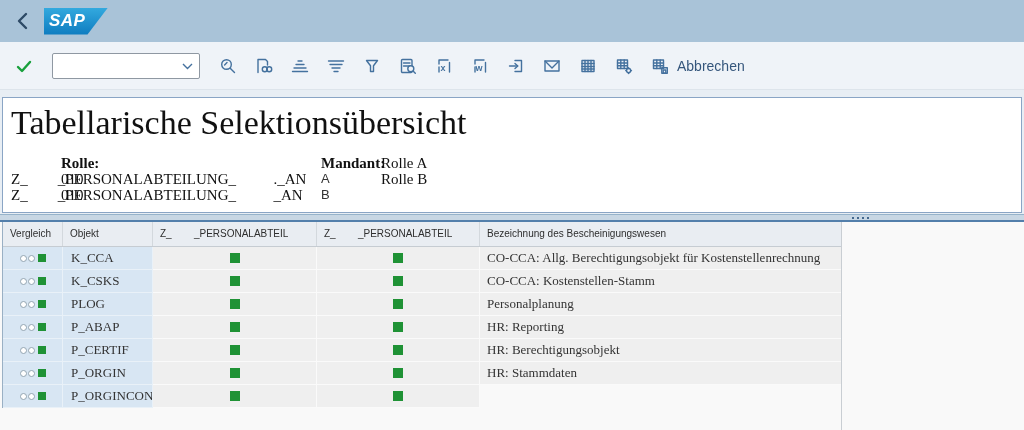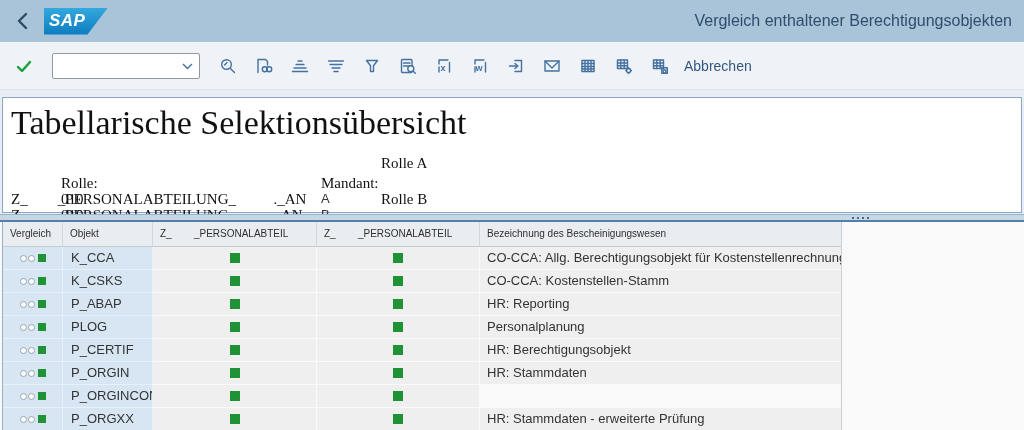--- a/index.html
+++ b/index.html
@@ -20,46 +20,46 @@
     border-bottom:1px solid #dde4eb;display:flex;align-items:center;}
   .tico{width:18px;height:18px;display:flex;align-items:center;justify-content:center;cursor:pointer;flex:none;}
   .tico svg{stroke:#44719e;fill:none;stroke-width:1.4;stroke-linecap:round;stroke-linejoin:round;}
   .tico svg text{fill:#44719e;stroke:none;font-family:"Liberation Sans",sans-serif;font-weight:bold;}
   .check-btn{margin-left:15px;margin-right:0;}
   .combo{position:relative;margin-left:19px;width:148px;height:26px;background:#fff;
     border:1px solid #8f98a2;border-radius:2px;display:flex;align-items:center;}
   .combo input{border:none;outline:none;width:118px;height:22px;margin-left:4px;font-size:13px;background:transparent;}
   .combo .chev{position:absolute;right:6px;top:9px;}
   .tb-icons{display:flex;align-items:center;gap:18px;margin-left:19px;}
-  .cancel-label{margin-left:15px;font-size:14px;color:#35567c;cursor:pointer;}
+  .cancel-label{margin-left:8px;font-size:14px;color:#35567c;cursor:pointer;}
 
   
   .panel{position:absolute;left:2px;top:97px;width:1020px;height:116px;background:#fff;
     border:1px solid #8aa5c5;font-family:"Liberation Serif", serif;color:#111;}
   .panel-heading{margin:6px 0 0 8px;font-size:34px;font-weight:normal;}
   .sel-table{margin:13px 0 0 8px;display:grid;grid-template-columns:50px 260px 60px auto;
     font-size:15px;line-height:16px;}
-  .sel-table .b{font-weight:normal;margin-top:20px;}
+  .sel-table .b{font-weight:bold;}
   .sel-table .pre{white-space:pre;}
   .sys-val{font-family:"Liberation Sans",sans-serif;font-size:13px;color:#333;}
 
   
   .splitter{position:absolute;left:0;top:214px;width:1024px;height:8px;background:#c8d7e4;
     border-top:1px solid #96b3ca;border-bottom:1px solid #96b3ca;cursor:row-resize;}
   .splitter .dots{position:absolute;left:852px;top:2px;display:flex;gap:3px;}
   .splitter .dots i{width:2px;height:2px;background:#44688e;display:block;}
 
   
   .grid-area{position:absolute;left:0;top:220px;width:1024px;height:210px;border-top:2px solid #537fab;background:#f9f9f9;}
   .alv{position:absolute;left:2px;top:0;width:839px;border-left:1px solid #9ab0c4;}
   .alv-header{display:grid;grid-template-columns:60px 90px 164px 163px 362px;height:25px;
     background:#e9edf2;border-bottom:1px solid #c6ccd2;}
   .alv-header .hc{font-size:10px;color:#2e2e2e;line-height:24px;padding-left:7px;
     border-right:1px solid #d3d8dd;white-space:pre;overflow:hidden;cursor:pointer;}
-  .alv-row{display:grid;grid-template-columns:60px 90px 164px 163px 362px;height:23px;cursor:pointer;}
+  .alv-row{display:grid;grid-template-columns:60px 90px 164px 163px 362px;height:23px;cursor:pointer;font-family:Liberation Serif, serif;}
   .cell{font-size:13px;color:#333;line-height:22px;overflow:hidden;white-space:nowrap;}
   .c-blue{background:#d8e6f3;border-bottom:1px solid #e9f1f8;border-right:1px solid #e9f1f8;}
   .c-gray{background:#efefef;border-bottom:1px solid #fafafa;border-right:1px solid #fafafa;}
   .c-cmp{display:flex;align-items:center;justify-content:center;gap:1px;}
   .c-obj{padding-left:8px;}
   .c-desc{padding-left:7px;}
   .c-sq{display:flex;align-items:center;justify-content:center;}
   .sq{width:10px;height:10px;background:#1f9235;display:block;}
   .cmp-circle{width:7px;height:7px;border:1px solid #93a5b2;border-radius:50%;background:#fff;display:block;}
   .cmp-sq{width:8px;height:8px;background:#1f9235;display:block;margin-left:2px;}
@@ -70,21 +70,20 @@
 
 <div class="topbar">
   <div class="back-btn">
     <svg width="16" height="20" viewBox="0 0 16 20">
       <polyline points="11,3 4,10 11,17" stroke="#2e4a66" stroke-width="2.4" fill="none" stroke-linecap="round" stroke-linejoin="round"></polyline>
     </svg>
   </div>
   <div class="sap-logo">
     <span>SAP</span>
   </div>
-  <div class="topbar-title">Vergleich enthaltener Berechtigungsobjekten</div>
 </div>
 
 <div class="toolbar">
   <div class="tico check-btn">
     <svg width="18" height="18" viewBox="0 0 18 18">
         <path d="M3 10 l4 4 8 -9" stroke="#18a03c" stroke-width="2.4"></path>
       </svg>
   </div>
 
   <div class="combo">
@@ -277,52 +276,52 @@
           </div>
     <div class="cell c-gray c-desc desc">CO-CCA: Kostenstellen-Stamm</div>
   </div>
 
   <div class="alv-row">
     <div class="cell c-blue c-cmp">
       <i class="cmp-circle"></i>
             <i class="cmp-circle"></i>
             <i class="cmp-sq"></i>
     </div>
+    <div class="cell c-blue c-obj obj">PLOG</div>
+    <div class="cell c-gray c-sq">
+            <i class="sq"></i>
+          </div>
+    <div class="cell c-gray c-sq">
+            <i class="sq"></i>
+          </div>
+    <div class="cell c-gray c-desc desc">Personalplanung</div>
+  </div>
+
+  <div class="alv-row">
+    <div class="cell c-blue c-cmp">
+      <i class="cmp-circle"></i>
+            <i class="cmp-circle"></i>
+            <i class="cmp-sq"></i>
+    </div>
     <div class="cell c-blue c-obj obj">P_ABAP</div>
     <div class="cell c-gray c-sq">
             <i class="sq"></i>
           </div>
     <div class="cell c-gray c-sq">
             <i class="sq"></i>
           </div>
     <div class="cell c-gray c-desc desc">HR: Reporting</div>
   </div>
 
   <div class="alv-row">
     <div class="cell c-blue c-cmp">
       <i class="cmp-circle"></i>
             <i class="cmp-circle"></i>
             <i class="cmp-sq"></i>
     </div>
-    <div class="cell c-blue c-obj obj">PLOG</div>
-    <div class="cell c-gray c-sq">
-            <i class="sq"></i>
-          </div>
-    <div class="cell c-gray c-sq">
-            <i class="sq"></i>
-          </div>
-    <div class="cell c-gray c-desc desc">Personalplanung</div>
-  </div>
-
-  <div class="alv-row">
-    <div class="cell c-blue c-cmp">
-      <i class="cmp-circle"></i>
-            <i class="cmp-circle"></i>
-            <i class="cmp-sq"></i>
-    </div>
     <div class="cell c-blue c-obj obj">P_CERTIF</div>
     <div class="cell c-gray c-sq">
             <i class="sq"></i>
           </div>
     <div class="cell c-gray c-sq">
             <i class="sq"></i>
           </div>
     <div class="cell c-gray c-desc desc">HR: Berechtigungsobjekt</div>
   </div>
 
@@ -350,31 +349,16 @@
     </div>
     <div class="cell c-blue c-obj obj">P_ORGINCON</div>
     <div class="cell c-gray c-sq">
             <i class="sq"></i>
           </div>
     <div class="cell c-gray c-sq">
             <i class="sq"></i>
           </div>
   </div>
 
-  <div class="alv-row">
-    <div class="cell c-blue c-cmp">
-      <i class="cmp-circle"></i>
-            <i class="cmp-circle"></i>
-            <i class="cmp-sq"></i>
-    </div>
-    <div class="cell c-blue c-obj obj">P_ORGXX</div>
-    <div class="cell c-gray c-sq">
-            <i class="sq"></i>
-          </div>
-    <div class="cell c-gray c-sq">
-            <i class="sq"></i>
-          </div>
-    <div class="cell c-gray c-desc desc">HR: Stammdaten - erweiterte Prüfung</div>
-  </div>
 </div>
   </div>
   <div class="right-pane"></div>
 </div>
 
 </body></html>

